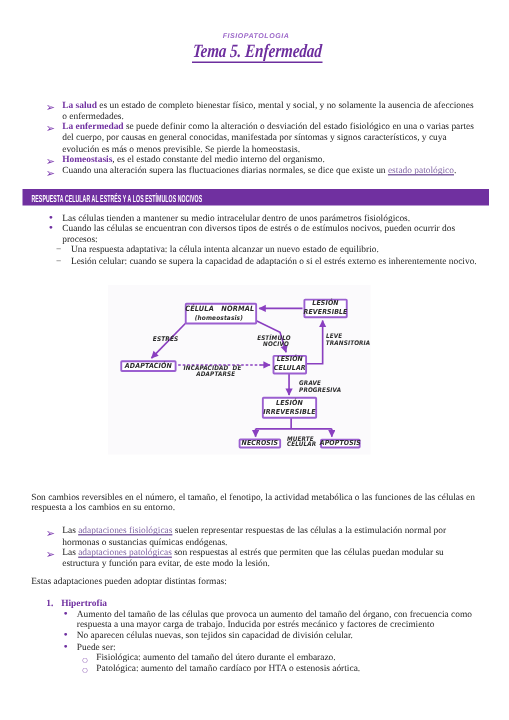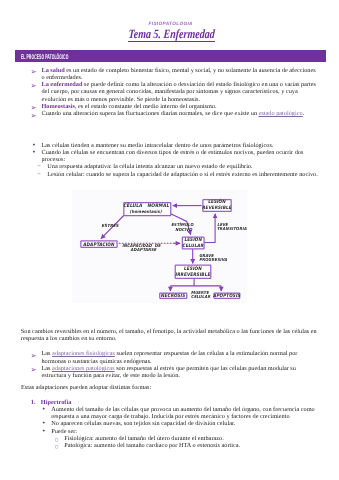--- a/index.html
+++ b/index.html
@@ -40,22 +40,22 @@
   .hw{font-family:"DejaVu Sans Condensed","DejaVu Sans",sans-serif;font-weight:600;fill:#2d2d2d;
       letter-spacing:.1px;font-style:italic;}
 </style>
 </head>
 <body>
 
 <div class="page">
 <div class="subject">FISIOPATOLOGIA</div>
 <div class="maintitle">Tema 5. Enfermedad</div>
 <div class="titleline"></div>
-<div class="bar" style="top:50.4px">
-      <span class="bt">EL PROCESO PATOLÓGICO</span>
+<div class="bar" style="top:125.7px">
+      <span class="bt">RESPUESTA CELULAR AL ESTRÉS Y A LOS ESTÍMULOS NOCIVOS</span>
     </div>
 <div class="blk" style="left:31.1px;top:66.5px;width:286px">
 <div class="li" style="padding-left:10.40px"><span class="mark arw" style="left:-0.60px;top:1.45px">➢</span><b class="acc">La salud</b><span> es un estado de completo bienestar físico, mental y social, y no solamente la ausencia de afecciones o enfermedades.</span></div>
 <div class="li" style="padding-left:10.40px"><span class="mark arw" style="left:-0.60px;top:1.45px">➢</span><b class="acc">La enfermedad</b><span> se puede definir como la alteración o desviación del estado fisiológico en una o varias partes del cuerpo, por causas en general conocidas, manifestada por síntomas y signos característicos, y cuya evolución es más o menos previsible. Se pierde la homeostasis.</span></div>
 <div class="li" style="padding-left:10.40px"><span class="mark arw" style="left:-0.60px;top:1.45px">➢</span><b class="acc">Homeostasis</b><span>, es el estado constante del medio interno del organismo.</span></div>
 <div class="li" style="padding-left:10.40px"><span class="mark arw" style="left:-0.60px;top:1.45px">➢</span><span>Cuando una alteración supera las fluctuaciones diarias normales, se dice que existe un </span><span class="lnk">estado patológico</span><span>.</span></div>
 </div>
 <div class="blk" style="left:31.1px;top:141.6px;width:290px">
 <div class="li" style="padding-left:10.40px"><span class="mark dotm" style="left:0.90px;top:0.00px">•</span><span>Las células tienden a mantener su medio intracelular dentro de unos parámetros fisiológicos.</span></div>
 <div class="li" style="padding-left:10.40px"><span class="mark dotm" style="left:0.90px;top:0.00px">•</span><span>Cuando las células se encuentran con diversos tipos de estrés o de estímulos nocivos, pueden ocurrir dos procesos:</span></div>

